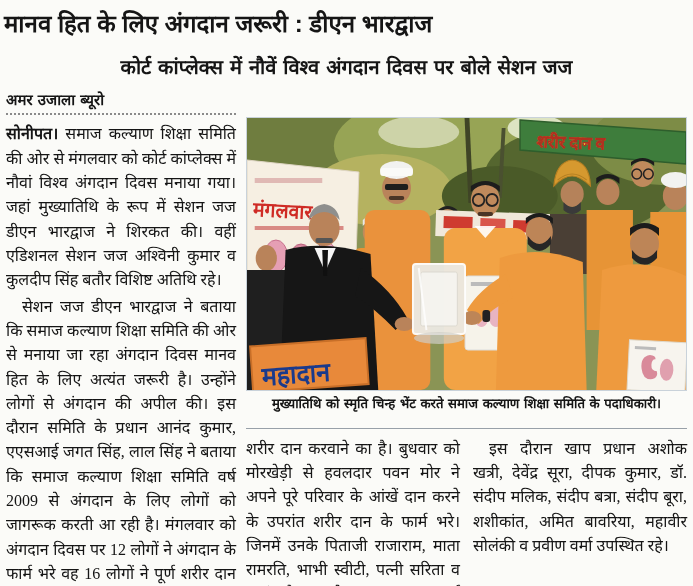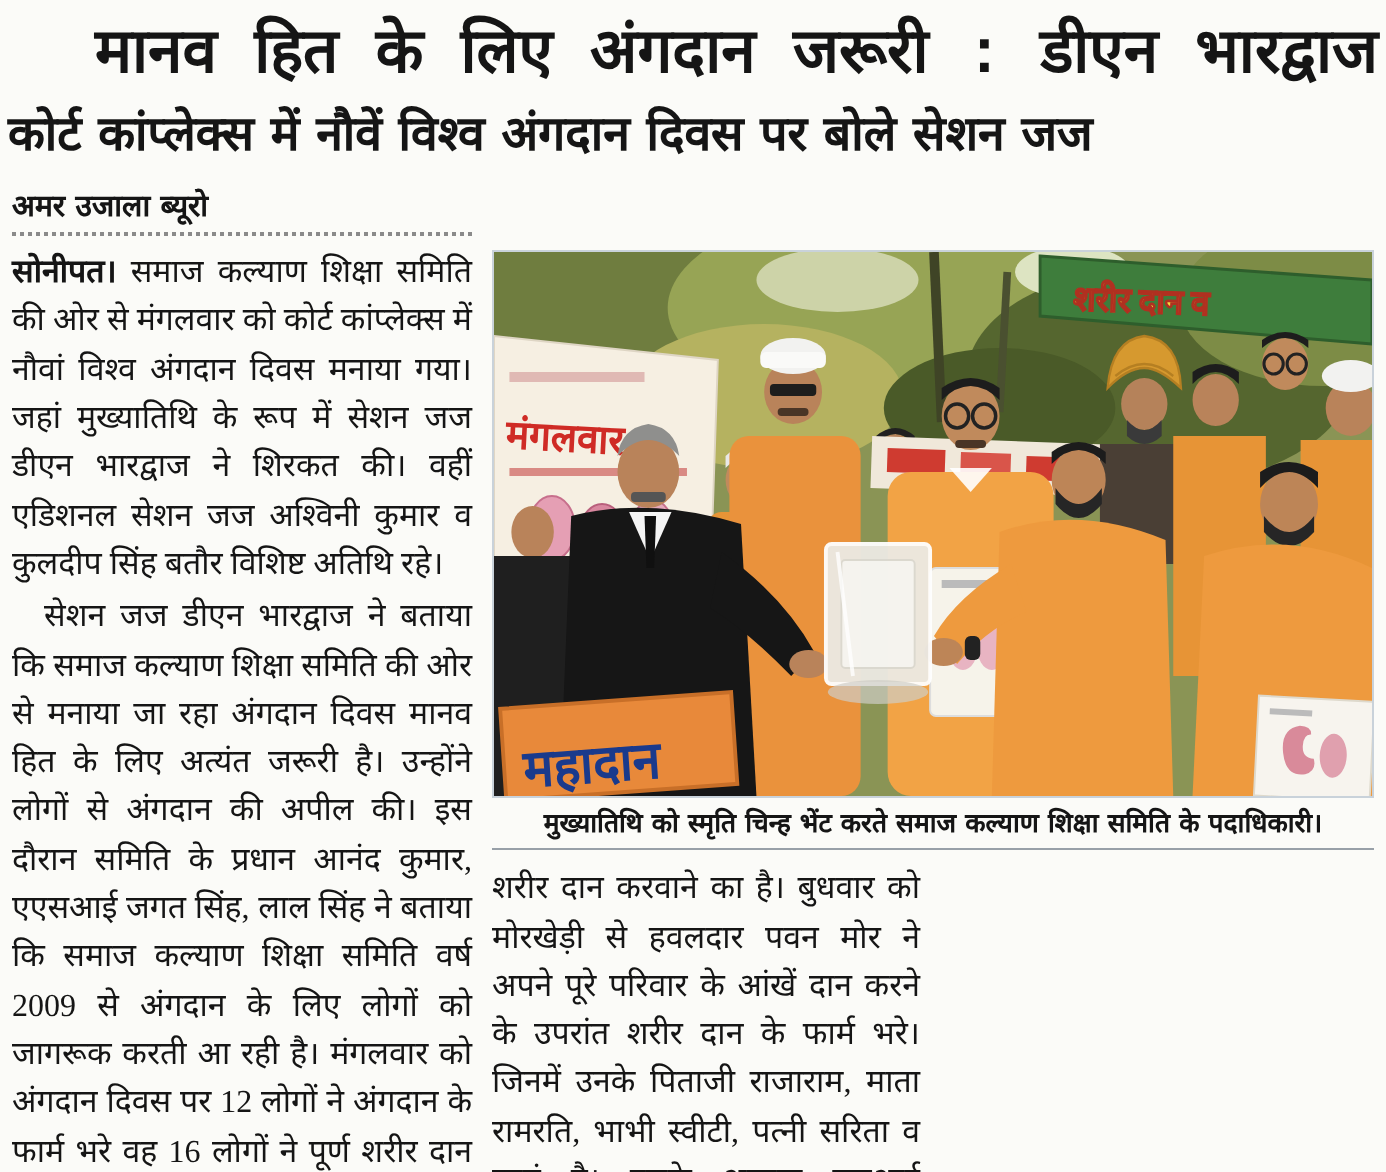--- a/index.html
+++ b/index.html
@@ -5,27 +5,27 @@
   html,body{margin:0;padding:0;}
   .page{
     width:693px;height:586px;
     background:#fbfbf8;
     color:#151515;
     font-family:"Liberation Serif","DejaVu Serif",serif;
     position:relative;overflow:hidden;
     box-sizing:border-box;
   }
   .headline{
-    font-size:31px;font-weight:700;text-align:right;
+    font-size:24px;font-weight:700;text-align:left;
     margin:8px 4px 2px;line-height:1.35;letter-spacing:0px;
-    font-family:Liberation Mono, monospace;
+    font-family:Liberation Sans, sans-serif;
   }
   .subheadline{
-    font-size:24px;font-weight:700;
-    margin:2px 4px 8px;line-height:1.3;
+    font-size:20px;font-weight:700;text-align:center;
+    margin:14px 4px 8px;line-height:1.3;
     font-family:"DejaVu Sans","Liberation Sans",sans-serif;
   }
   .content{display:flex;gap:10px;padding:0 6px;align-items:center;}
   .col-left{width:230px;flex:0 0 230px;}
   .col-right{flex:1;min-width:0;}
   .byline{font-size:15px;font-weight:700;margin:1px 0 4px;
     font-family:"DejaVu Sans","Liberation Sans",sans-serif;}
   .dotted-sep{border-top:2px dotted #8a8a8a;margin:0 0 7px 0;height:0;}
   .body-para{
     font-size:16px;line-height:1.52;text-align:justify;
@@ -34,21 +34,21 @@
   .body-para.indent{text-indent:16px;}
   .dateline{font-weight:700;}
   .photo-frame{
     position:relative;margin:0;padding:0;
     border:1px solid #c9d2da;
     height:272px;overflow:hidden;background:#8a9455;
   }
   .photo-frame svg{display:block;width:100%;height:100%;}
   .caption{
     font-size:13.2px;font-weight:700;text-align:center;
-    margin:3px 0 0;padding-bottom:4px;
+    margin:3px 0 0;padding-bottom:16px;
     border-bottom:1.5px solid #98a0a8;
     font-family:"DejaVu Sans","Liberation Sans",sans-serif;
   }
   .bottom-cols{display:flex;gap:13px;margin-top:8px;}
   .bottom-col{flex:1;min-width:0;}
 </style>
 </head>
 <body>
 
 <div class="page">
@@ -200,18 +200,19 @@
         </svg>
       </figure>
 
       <figcaption class="caption">मुख्यातिथि को स्मृति चिन्ह भेंट करते समाज कल्याण शिक्षा समिति के पदाधिकारी।</figcaption>
 
       <div class="bottom-cols">
         <div class="bottom-col">
           <p class="body-para">शरीर दान करवाने का है। बुधवार को मोरखेड़ी से हवलदार पवन मोर ने अपने पूरे परिवार के आंखें दान करने के उपरांत शरीर दान के फार्म भरे। जिनमें उनके पिताजी राजाराम, माता रामरति, भाभी स्वीटी, पत्नी सरिता व स्वयं है। इसके अलावा एसआई श्रीभगवान, एसआई</p>
         </div>
         <div class="bottom-col">
+          <p class="body-para indent">इस दौरान खाप प्रधान अशोक खत्री, देवेंद्र सूरा, दीपक कुमार, डॉ. संदीप मलिक, संदीप बत्रा, संदीप बूरा, शशीकांत, अमित बावरिया, महावीर सोलंकी व प्रवीण वर्मा उपस्थित रहे।</p>
         </div>
       </div>
 
     </div>
   </div>
 </div>
 
 </body></html>

